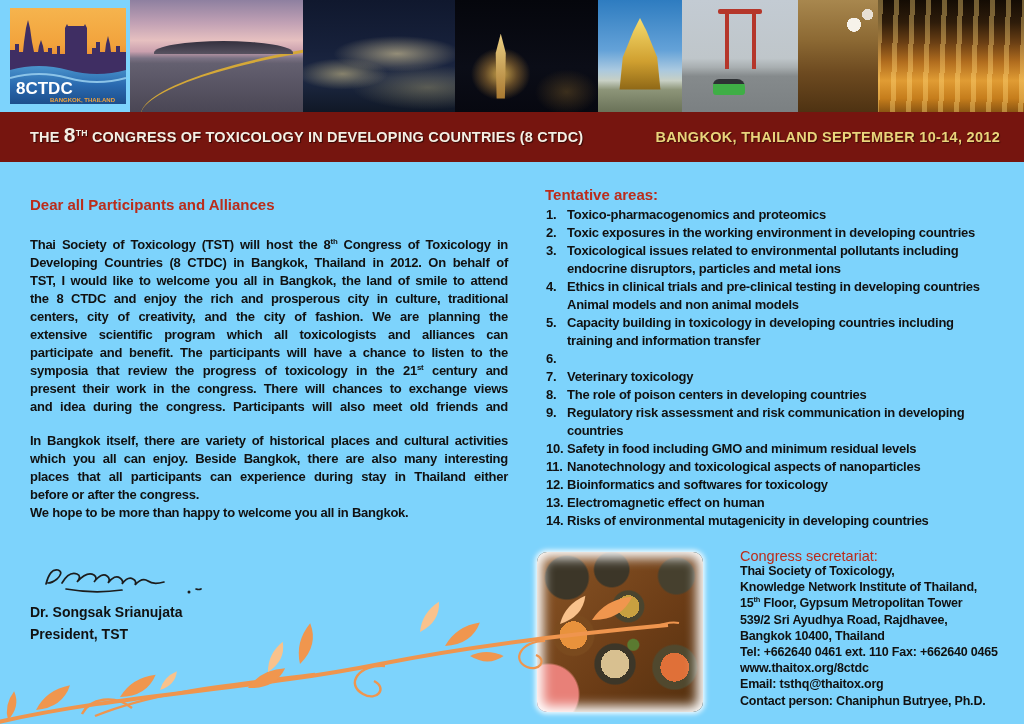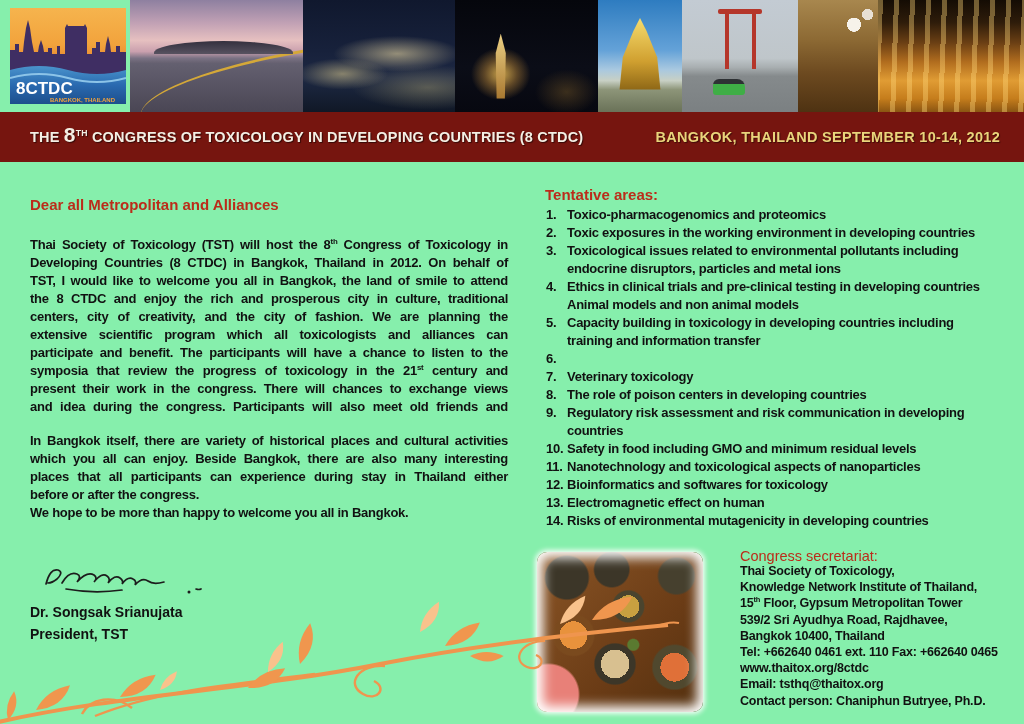--- a/index.html
+++ b/index.html
@@ -1,16 +1,16 @@
 <!DOCTYPE html>
 <html><head>
 <meta charset="utf-8">
 <style>
   html,body{margin:0;padding:0;background:#e8e8e8}
-  .page{position:relative;width:1024px;height:724px;background:#86efac;overflow:hidden;
+  .page{position:relative;width:1024px;height:724px;background:#7dd3fc;overflow:hidden;
         font-family:"Liberation Sans",sans-serif;color:#111}
 
   
   .photos{position:absolute;top:0;left:130px;height:112px;display:flex}
   .ph{flex:none;height:112px;position:relative;overflow:hidden}
   .ph1{width:173px;background:linear-gradient(180deg,#8e80a0 0%,#c0a0b4 20%,#e6c0c0 36%,#caa0ae 46%,#7a7284 52%,#5e5a68 58%,#504c5a 78%,#454152 100%)}
   .ph1 .terminal{position:absolute;left:14%;right:6%;top:37%;height:11%;background:linear-gradient(180deg,#34303e,#575260);border-radius:100% 100% 0 0/190% 190% 0 0}
   .ph1 .runway{position:absolute;left:0;right:0;bottom:0;height:44%;background:linear-gradient(180deg,#646070,#4a4654)}
   .ph1 .yline{position:absolute;bottom:8%;left:4%;width:130%;height:40%;border-top:3px solid #d4a838;border-radius:100% 0 0 0;transform:rotate(-7deg)}
   .ph2{width:152px;background:
@@ -139,21 +139,21 @@
       <text x="6" y="86" font-family="Liberation Sans, sans-serif" font-weight="bold" font-size="17" fill="#ffffff">8CTDC</text>
       <text x="40" y="94" font-family="Liberation Sans, sans-serif" font-weight="bold" font-size="6" fill="#f2a33c">BANGKOK, THAILAND</text>
     </svg>
   </div>
 
   <div class="banner" style="background: rgb(118, 21, 15);">
     <div class="title" style="color: rgb(244, 239, 228);">THE <span class="big8">8</span><sup>TH</sup> CONGRESS OF TOXICOLOGY IN DEVELOPING COUNTRIES (8 CTDC)</div>
     <div class="date" style="color: rgb(233, 212, 123);">BANGKOK, THAILAND SEPTEMBER 10-14, 2012</div>
   </div>
 
-  <div class="salutation" style="color: rgb(187, 44, 26);">Dear all Metropolitan and Alliances</div>
+  <div class="salutation" style="color: rgb(187, 44, 26);">Dear all Participants and Alliances</div>
   <div class="letter">
       <div class="para">
         <div class="line jl">Thai Society of Toxicology (TST) will host the 8<sup>th</sup> Congress of Toxicology in</div>
         <div class="line jl">Developing Countries (8 CTDC) in Bangkok, Thailand in 2012. On behalf of</div>
         <div class="line jl">TST, I would like to welcome you all in Bangkok, the land of smile to attend</div>
         <div class="line jl">the 8 CTDC and enjoy the rich and prosperous city in culture, traditional</div>
         <div class="line jl">centers, city of creativity, and the city of fashion. We are planning the</div>
         <div class="line jl">extensive scientific program which all toxicologists and alliances can</div>
         <div class="line jl">participate and benefit. The participants will have a chance to listen to the</div>
         <div class="line jl">symposia that review the progress of toxicology in the 21<sup>st</sup> century and</div>

